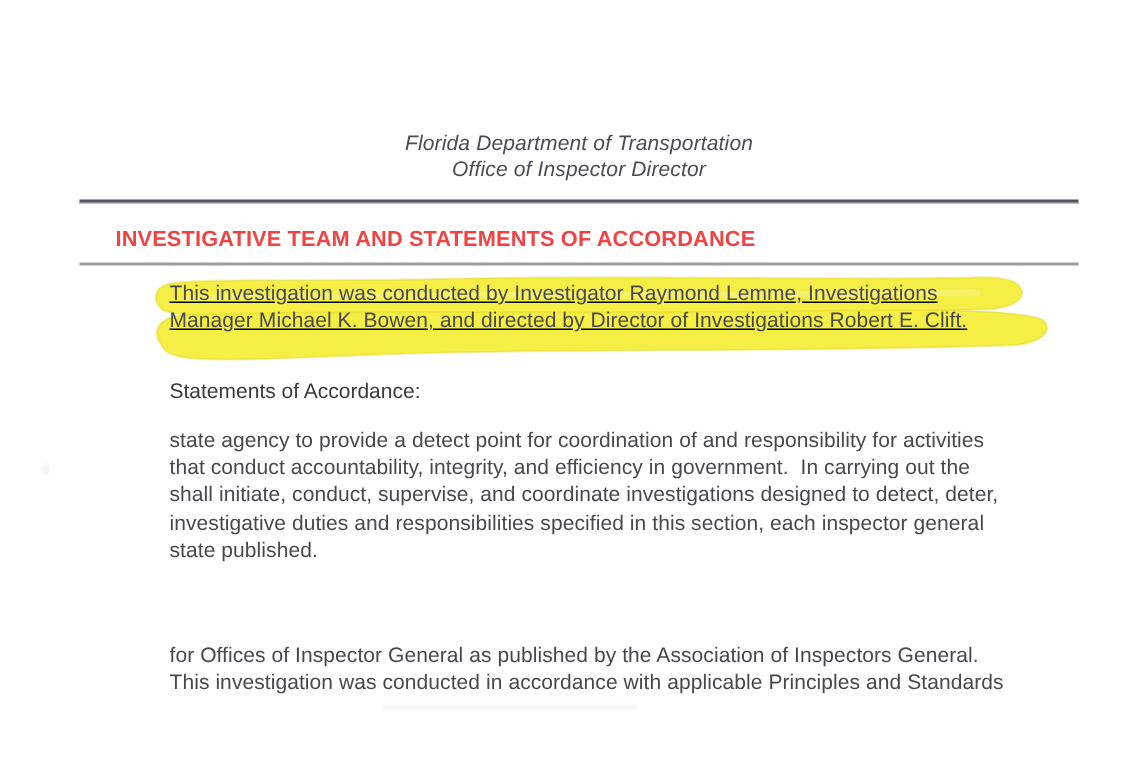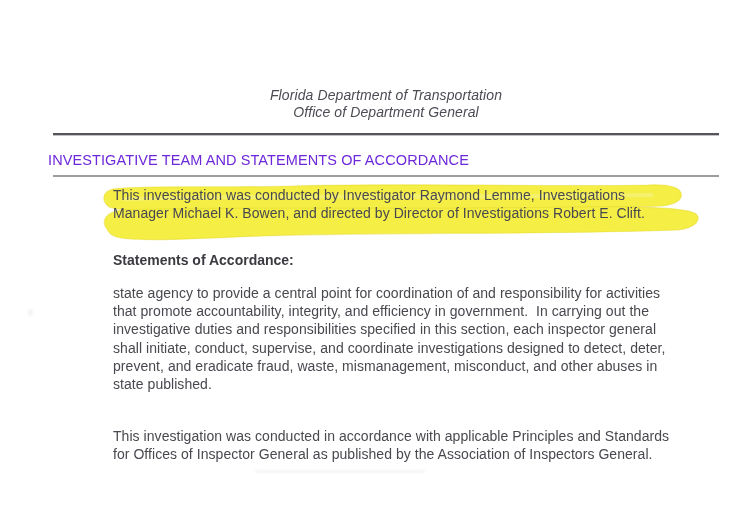--- a/index.html
+++ b/index.html
@@ -31,43 +31,43 @@
     border-bottom: 1px solid #c3c3c7;
   }
   .rule-bottom {
     position: absolute;
     left: 53px; top: 175px; width: 666px; height: 2px;
     background: #9d9da1;
   }
 
   .section-heading {
     position: absolute;
-    left: 48px; top: 152px;
+    left: 77px; top: 152px;
     font-size: 14.5px;
-    font-weight: normal;
-    color: #6d28d9;
+    font-weight: bold;
+    color: #ef4444;
     letter-spacing: 0.1px;
     white-space: pre;
   }
 
   .hl-svg { position: absolute; left: 93px; top: 180px; width: 622px; height: 66px; }
 
   .bodyline {
     font-size: 14px;
     line-height: 18.2px;
     color: #48484f;
     white-space: pre;
     letter-spacing: 0.05px;
   }
-  .hl-text { position: absolute; left: 113px; top: 186px; }
+  .hl-text { position: absolute; left: 113px; top: 186px; text-decoration: underline; }
   .subheading {
     position: absolute;
     left: 113px; top: 252px;
     font-size: 14px;
-    font-weight: bold;
+    font-weight: normal;
     color: #3a3a40;
     white-space: pre;
   }
   .para-statute   { position: absolute; left: 113px; top: 284px; }
   .para-accord    { position: absolute; left: 113px; top: 427px; }
 
   .speck {
     position: absolute; left: 28px; top: 309px; width: 5px; height: 7px;
     background: rgba(90,90,95,0.07); border-radius: 50%; filter: blur(1px);
   }
@@ -77,21 +77,21 @@
   }
 </style>
 </head>
 <body>
 
 <div class="page">
   <div class="scan">
 
     <div class="letterhead">
       <div>Florida Department of Transportation</div>
-      <div>Office of Department General</div>
+      <div>Office of Inspector Director</div>
     </div>
 
     <div class="rule-top"></div>
 
     <div class="section-heading">INVESTIGATIVE TEAM AND STATEMENTS OF ACCORDANCE</div>
 
     <div class="rule-bottom"></div>
 
     <svg class="hl-svg" viewBox="0 0 622 66">
       <path stroke="#e4d62c" stroke-opacity="0.45" stroke-width="1.2" d="M 16,27
@@ -114,30 +114,29 @@
     </svg>
 
     <div class="hl-text">
       <div class="bodyline">This investigation was conducted by Investigator Raymond Lemme, Investigations</div>
       <div class="bodyline">Manager Michael K. Bowen, and directed by Director of Investigations Robert E. Clift.</div>
     </div>
 
     <div class="subheading">Statements of Accordance:</div>
 
     <div class="para-statute">
-      <div class="bodyline">state agency to provide a central point for coordination of and responsibility for activities</div>
-      <div class="bodyline">that promote accountability, integrity, and efficiency in government.  In carrying out the</div>
+      <div class="bodyline">state agency to provide a detect point for coordination of and responsibility for activities</div>
+      <div class="bodyline">that conduct accountability, integrity, and efficiency in government.  In carrying out the</div>
+      <div class="bodyline">shall initiate, conduct, supervise, and coordinate investigations designed to detect, deter,</div>
       <div class="bodyline">investigative duties and responsibilities specified in this section, each inspector general</div>
-      <div class="bodyline">shall initiate, conduct, supervise, and coordinate investigations designed to detect, deter,</div>
-      <div class="bodyline">prevent, and eradicate fraud, waste, mismanagement, misconduct, and other abuses in</div>
       <div class="bodyline">state published.</div>
     </div>
 
     <div class="para-accord">
+      <div class="bodyline">for Offices of Inspector General as published by the Association of Inspectors General.</div>
       <div class="bodyline">This investigation was conducted in accordance with applicable Principles and Standards</div>
-      <div class="bodyline">for Offices of Inspector General as published by the Association of Inspectors General.</div>
     </div>
 
     <div class="speck"></div>
     <div class="smudge"></div>
 
   </div>
 </div>
 
 </body></html>

